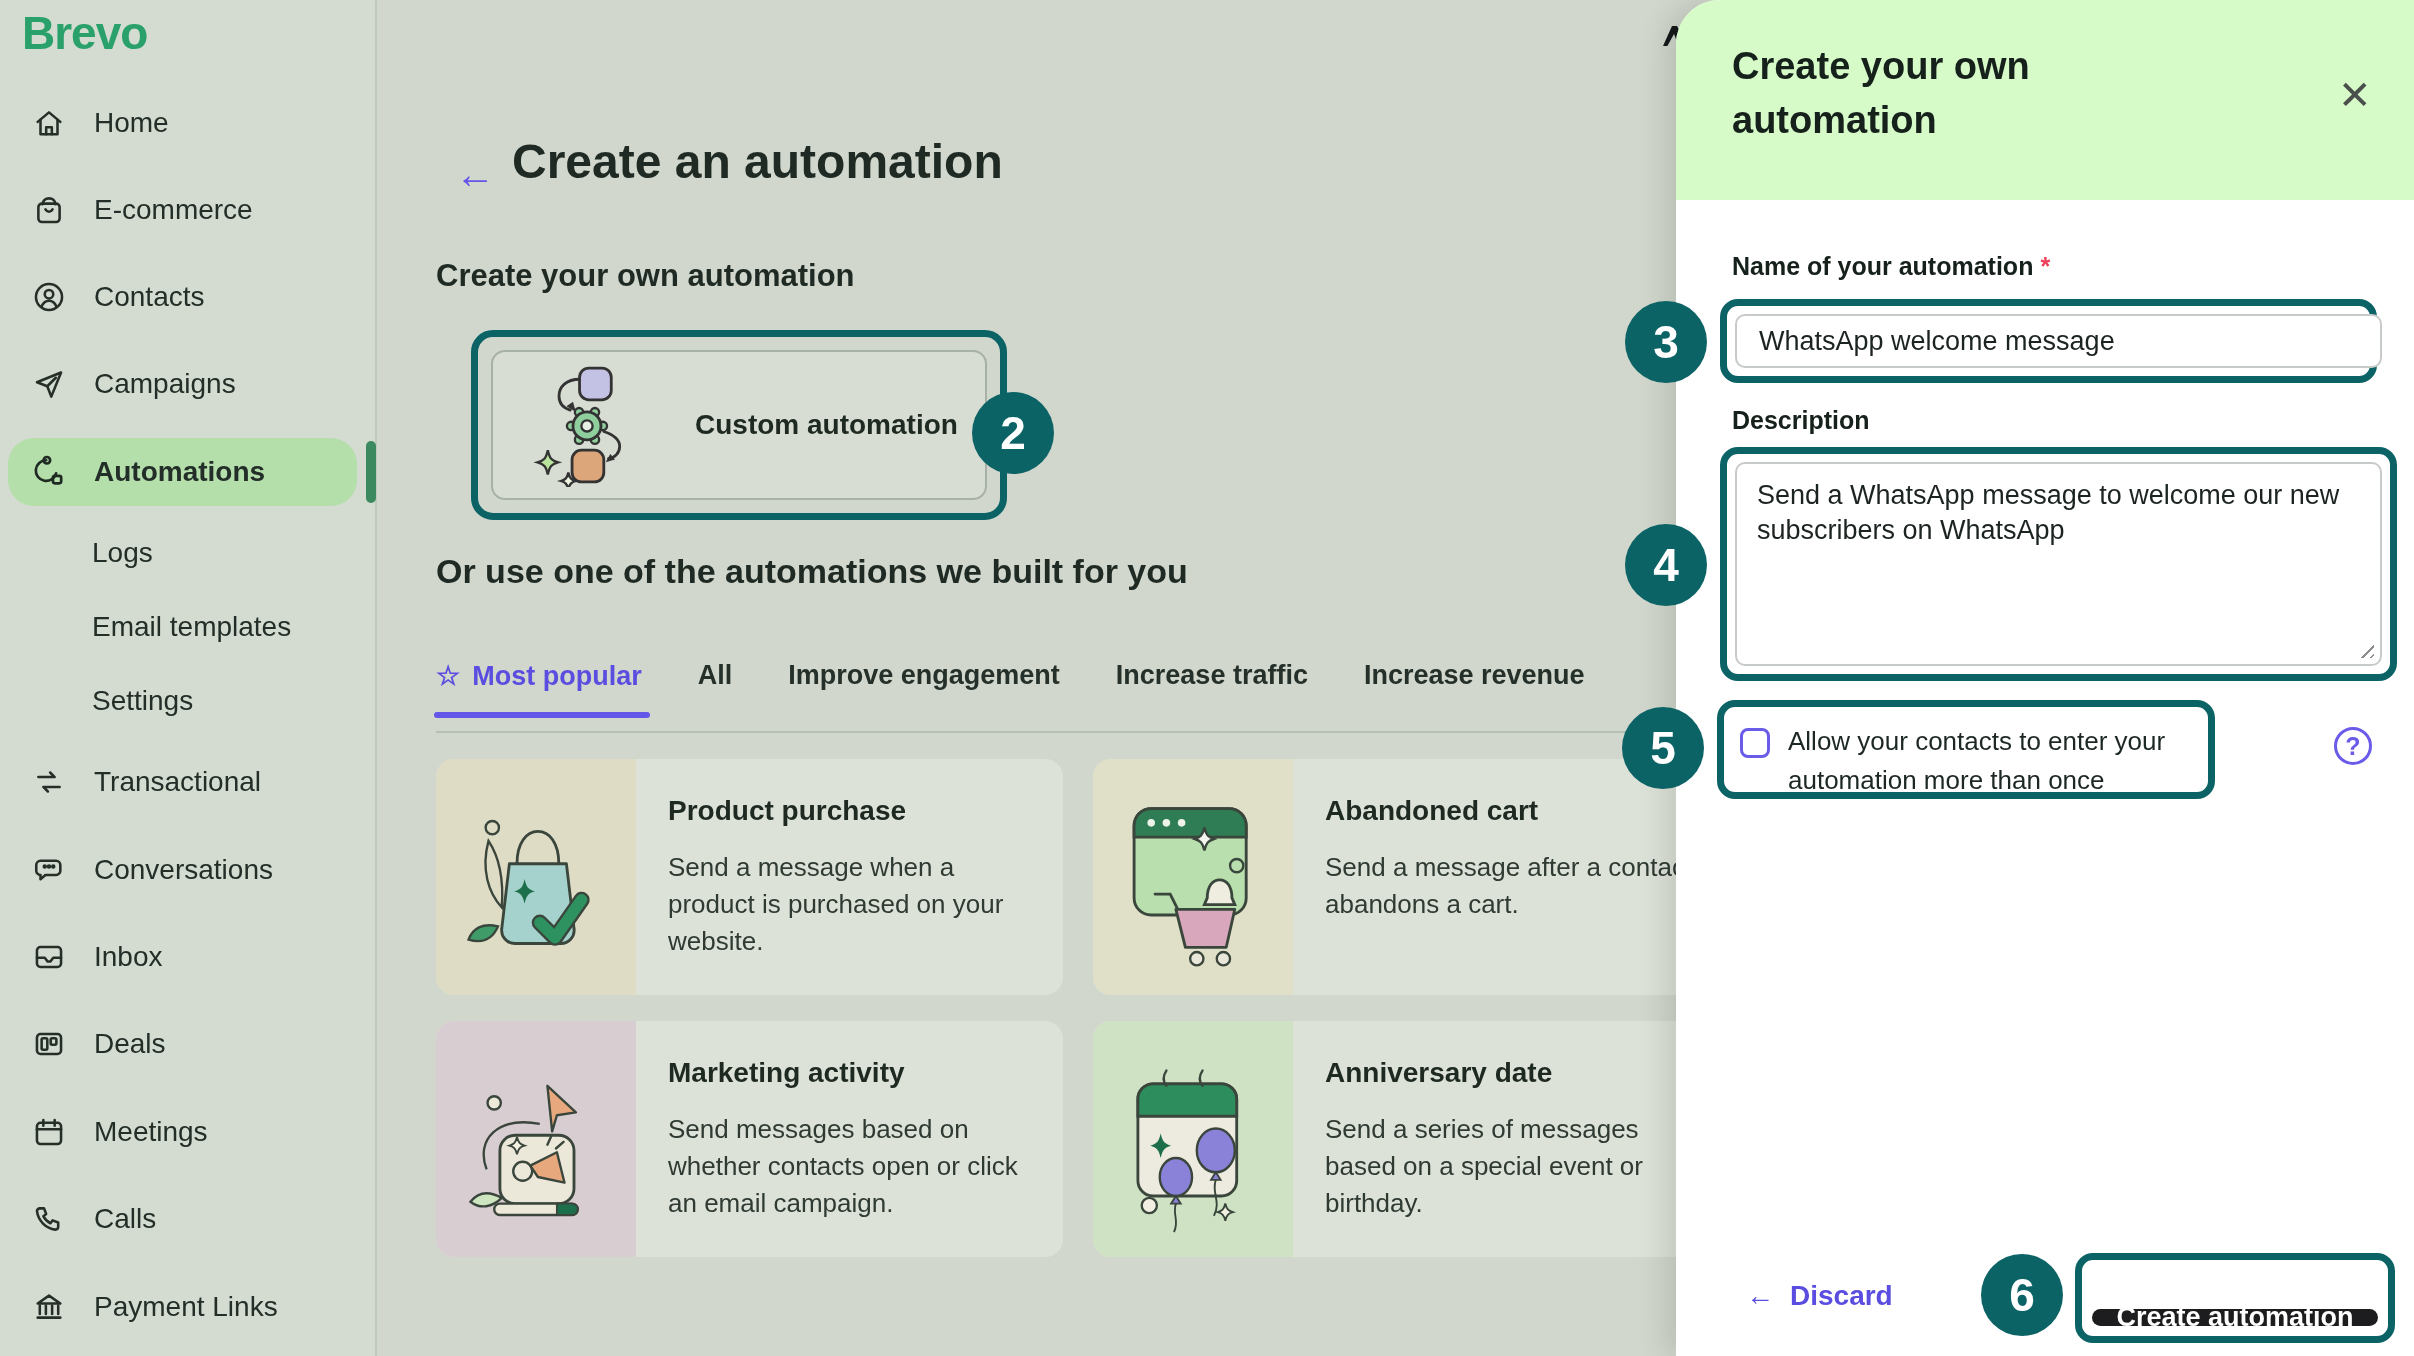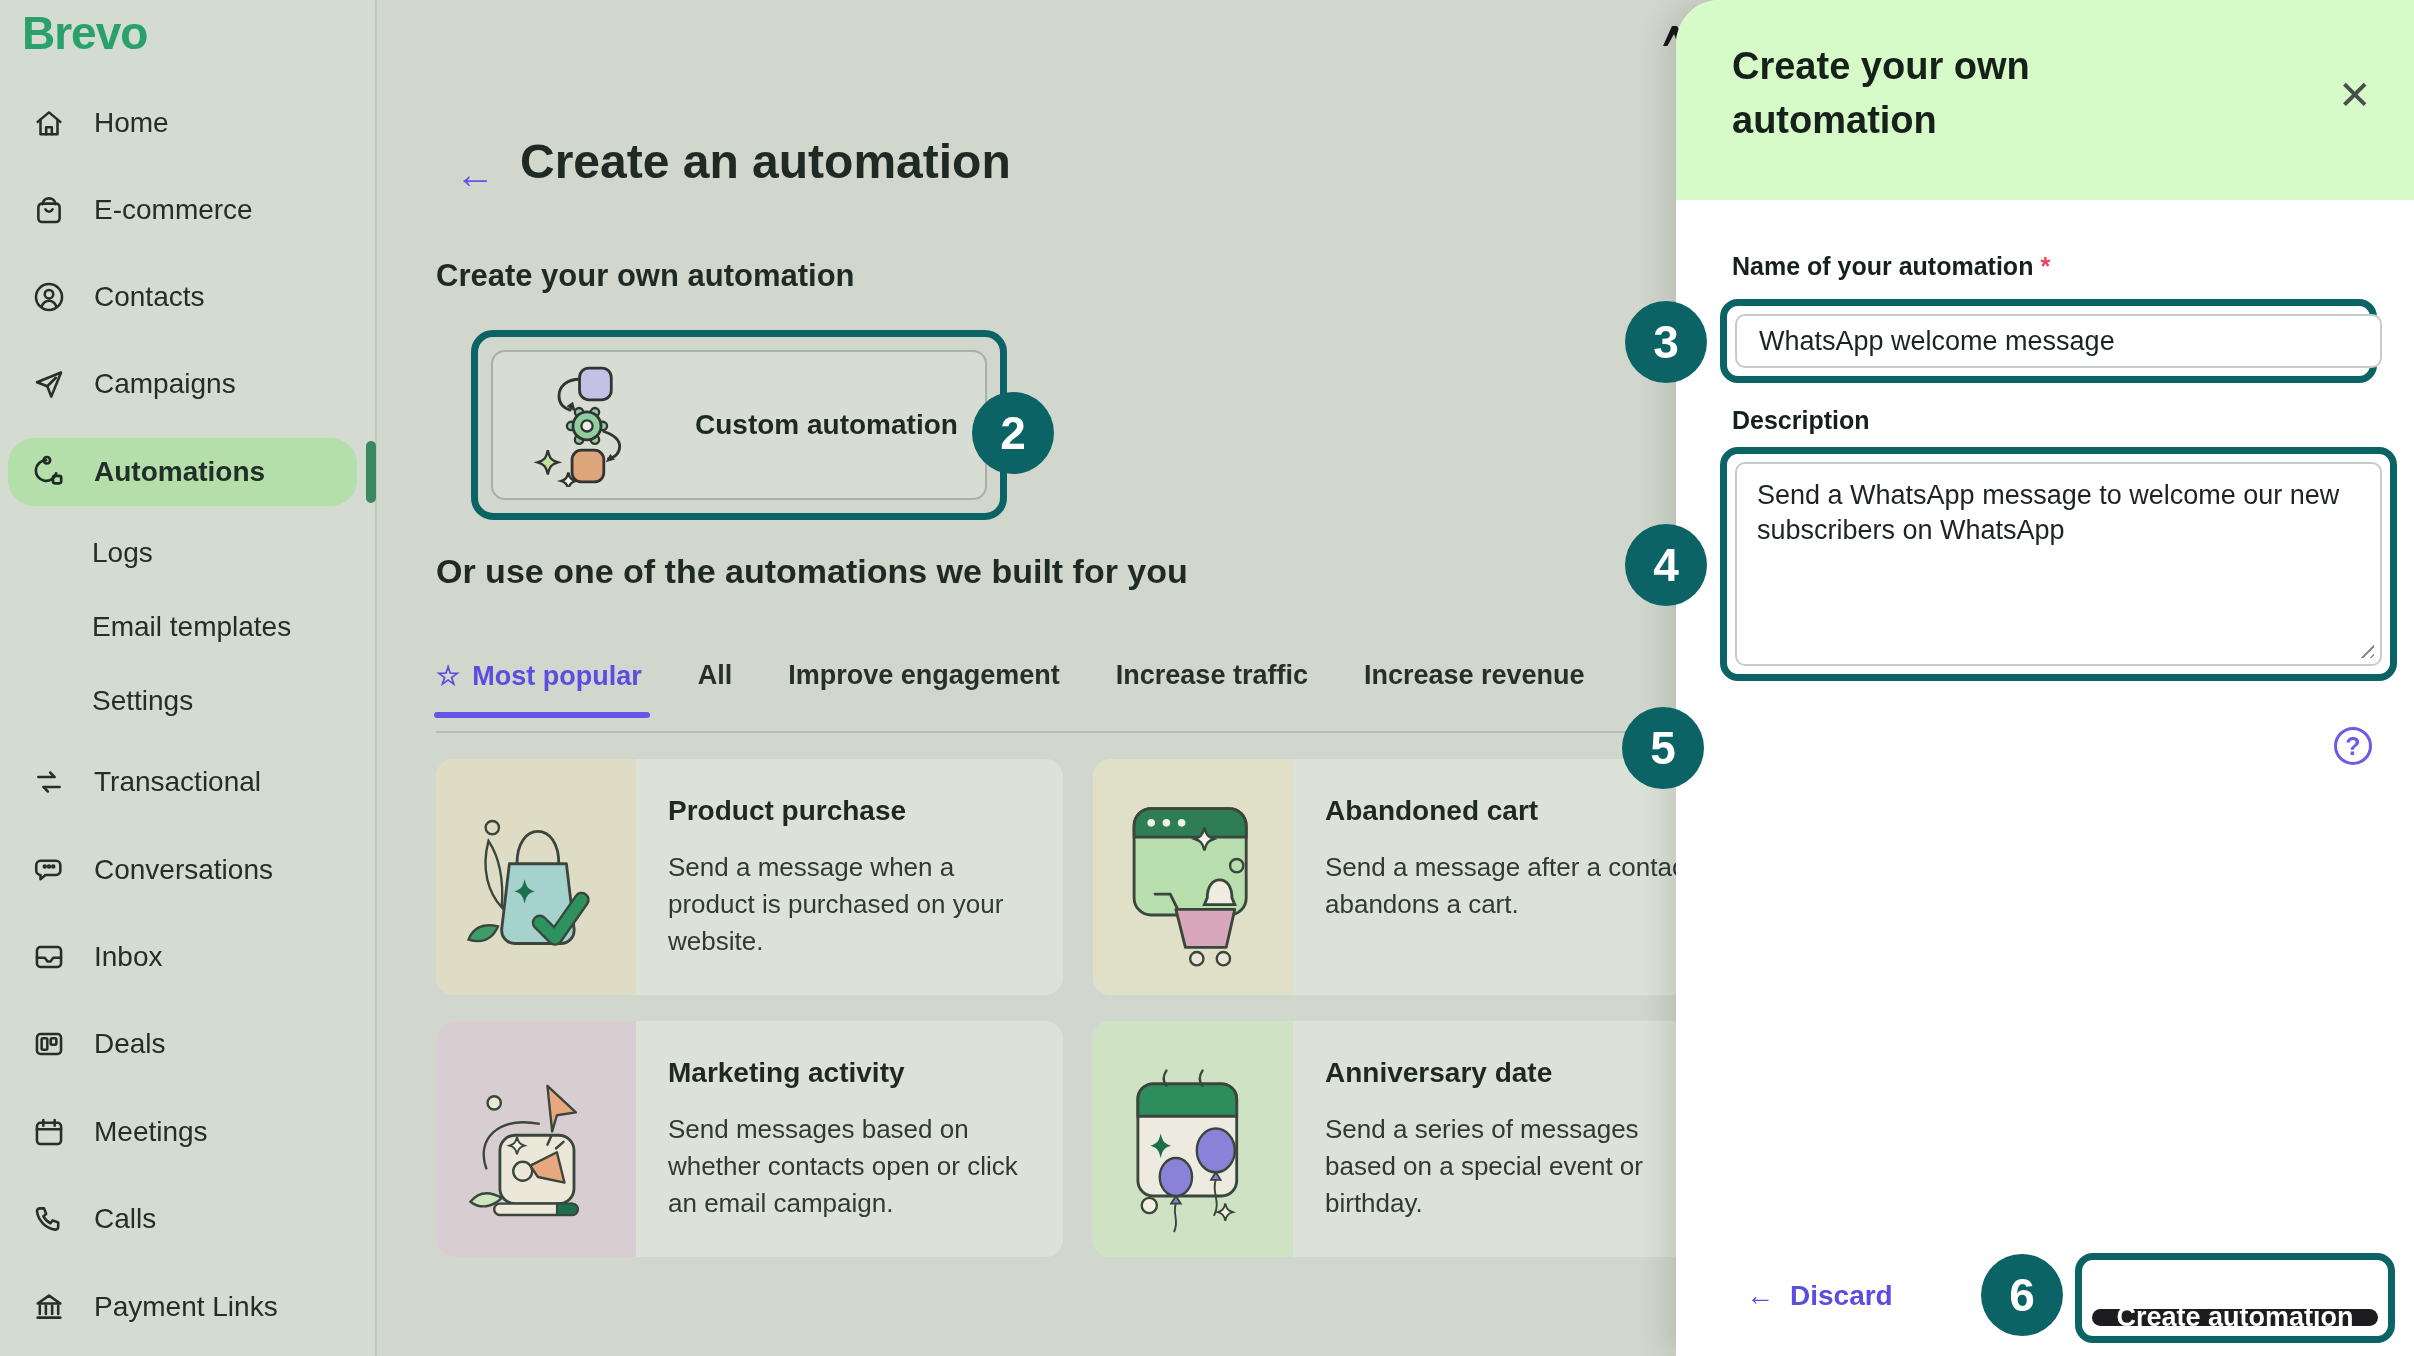--- a/index.html
+++ b/index.html
@@ -37,21 +37,21 @@
   }
   .side-sub {
     position:absolute; left:0; width:375px; height:50px;
     display:flex; align-items:center; padding-left:92px;
     font-size:28px; color:#222e27; cursor:pointer; white-space:nowrap;
   }
 
   
   .main { position:absolute; left:377px; top:0; right:0; bottom:0; }
   .back-arrow { position:absolute; left:78px; top:152px; font-size:40px; color:#6456e8; cursor:pointer; }
-  .page-title { position:absolute; left:135px; top:134px; font-size:48px; font-weight:700; color:#1f2a24;margin-left:8px; }
+  .page-title { position:absolute; left:135px; top:134px; font-size:48px; font-weight:700; color:#1f2a24; }
   .section1-title { position:absolute; left:59px; top:258px; font-size:31px; font-weight:700; color:#1f2a24; }
   .section2-title { position:absolute; left:59px; top:552px; font-size:34px; font-weight:700; color:#1f2a24; }
 
   .custom-ann {
     position:absolute; left:50px; top:330px; width:536px; height:190px;
     border:7px solid #0c6366; border-radius:22px;margin-left:44px;
   }
   .custom-card {
     position:absolute; left:13px; top:13px; right:13px; bottom:13px;
     background:#d7ddd2; border:2px solid #a7b1a5; border-radius:14px;
@@ -448,20 +448,24 @@
   <div class="ann-rect ann-name">
     <input class="name-input" type="text" value="WhatsApp welcome message" style="">
   </div>
 
   <div class="field-label" style="left:56px; top:406px;">Description</div>
   <div class="ann-rect ann-desc">
     <textarea class="desc-textarea" style="">Send a WhatsApp message to welcome our new subscribers on WhatsApp</textarea>
     <span class="resize-handle"></span>
   </div>
 
+  <div class="ann-rect ann-check">
+    <span class="checkbox-box"></span>
+    <span class="checkbox-label">Allow your contacts to enter your automation more than once</span>
+  </div>
   <div class="help-circle">?</div>
 
   <div class="discard">
     <span>←</span>
     <span>Discard</span>
   </div>
   <div class="ann-rect ann-create">
     <div class="create-btn">Create automation</div>
   </div>
 </aside>

